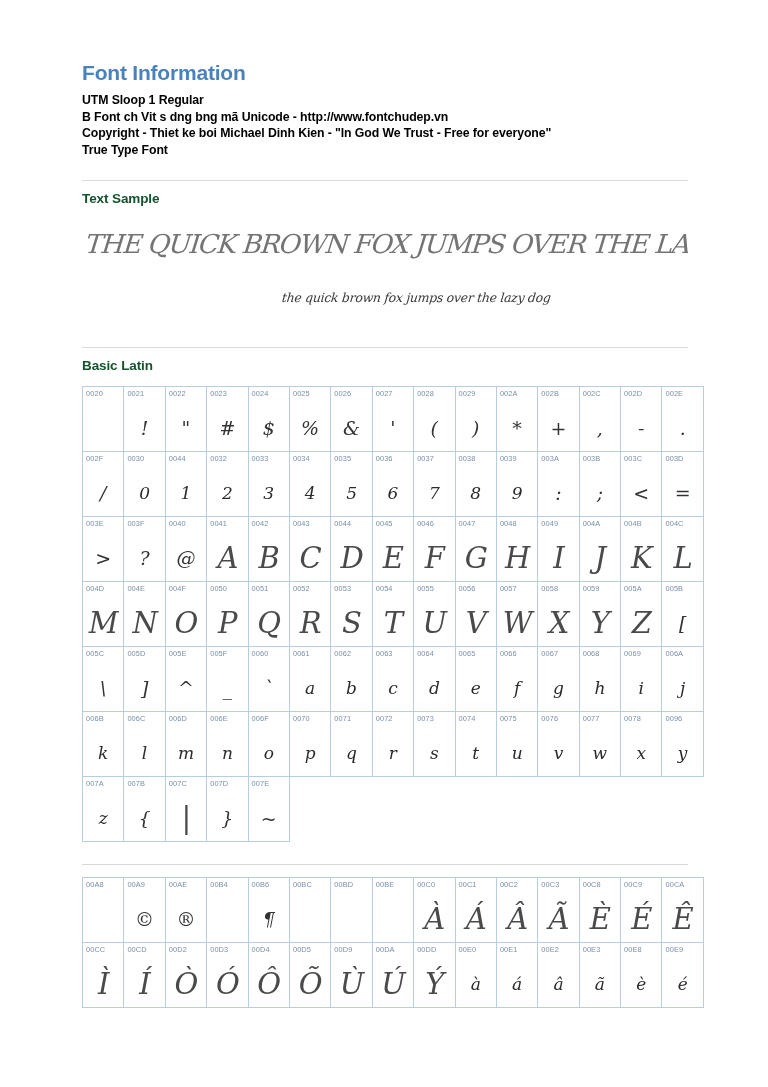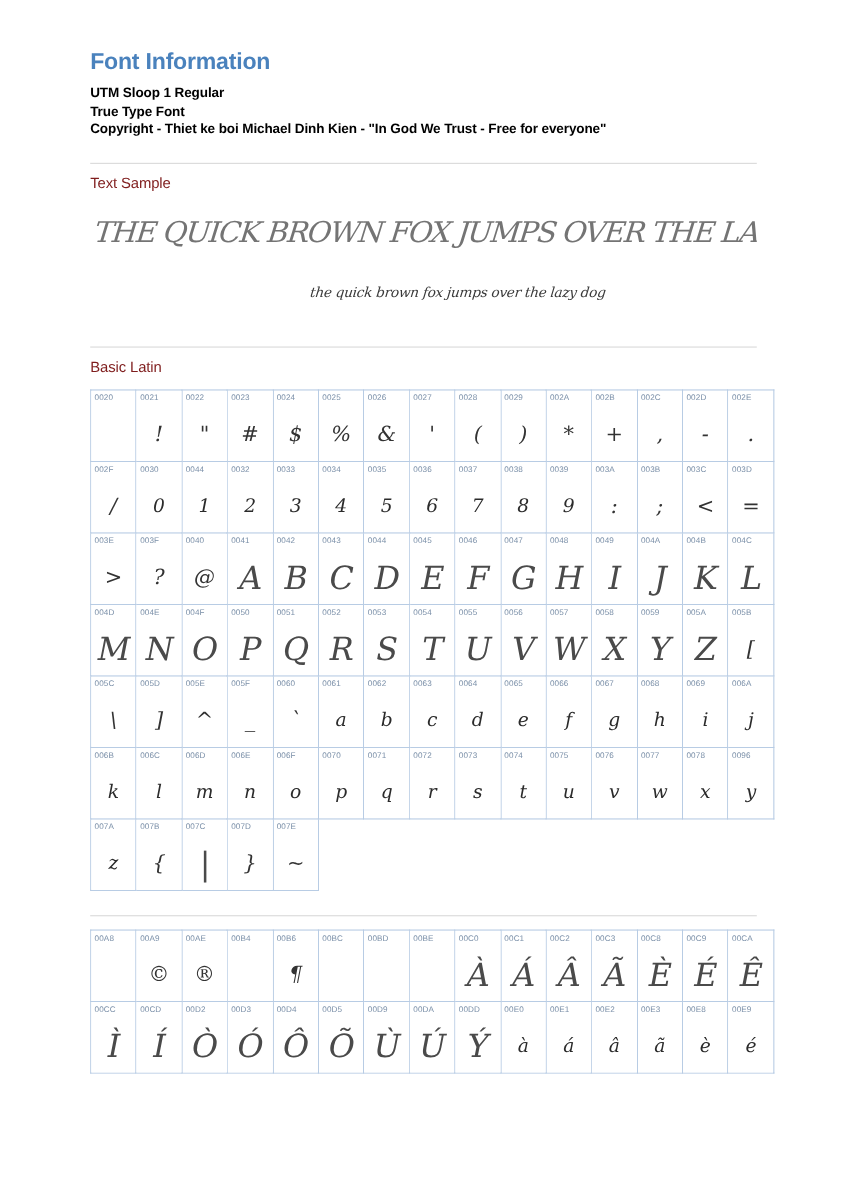--- a/index.html
+++ b/index.html
@@ -29,21 +29,21 @@
     width: 606px;
   }
 
   
   .doc-title {
     font-size: 21px;
     font-weight: bold;
     color: #4a82bd;
     letter-spacing: -0.2px;
     margin: 0;
-    padding-top: 44px;
+    padding-top: 60px;
     line-height: 1.25;
   }
   .meta-lines {
     margin-top: 6px;
   }
   .meta-line {
     font-size: 12.3px;
     font-weight: bold;
     color: #000000;
     line-height: 16.5px;
@@ -56,22 +56,22 @@
     margin-top: 22px;
   }
   .rule {
     height: 1px;
     background: #d9d9d9;
     width: 606px;
     margin-bottom: 9px;
   }
   .section-title {
     font-size: 13.5px;
-    font-weight: normal;
-    color: #7f1d1d;
+    font-weight: bold;
+    color: #14532d;
     line-height: 17px;
     letter-spacing: -0.1px;
   }
 
   
   .sample-area {
     margin-top: 8px;
     height: 110px;
     position: relative;
     overflow: hidden;
@@ -168,22 +168,23 @@
 </head>
 <body>
 
 <div class="page">
   <div class="content">
 
     <div>
       <div class="doc-title">Font Information</div>
       <div class="meta-lines">
         <div class="meta-line">UTM Sloop 1 Regular</div>
+        <div class="meta-line">B Font ch Vit s dng bng mã Unicode - http://www.fontchudep.vn</div>
+        <div class="meta-line">Copyright - Thiet ke boi Michael Dinh Kien - "In God We Trust - Free for everyone"</div>
         <div class="meta-line">True Type Font</div>
-        <div class="meta-line">Copyright - Thiet ke boi Michael Dinh Kien - "In God We Trust - Free for everyone"</div>
       </div>
     </div>
 
     <div class="section">
       <div class="rule"></div>
       <div class="section-title">Text Sample</div>
       <div class="sample-area">
         <div class="sample-upper">THE QUICK BROWN FOX JUMPS OVER THE LAZY DOG</div>
         <div class="sample-lower">the quick brown fox jumps over the lazy dog</div>
       </div>

